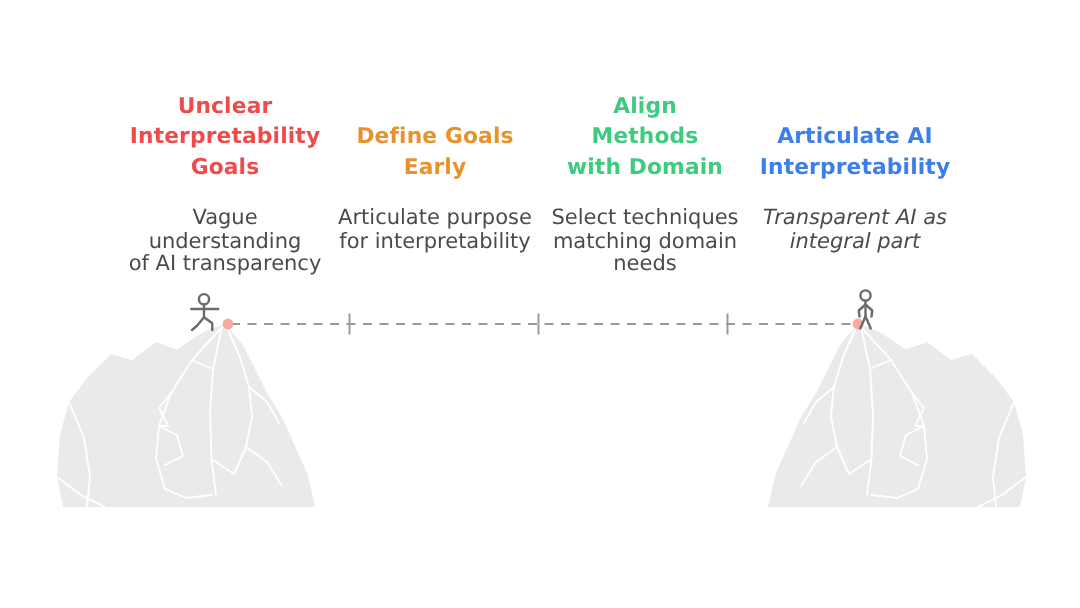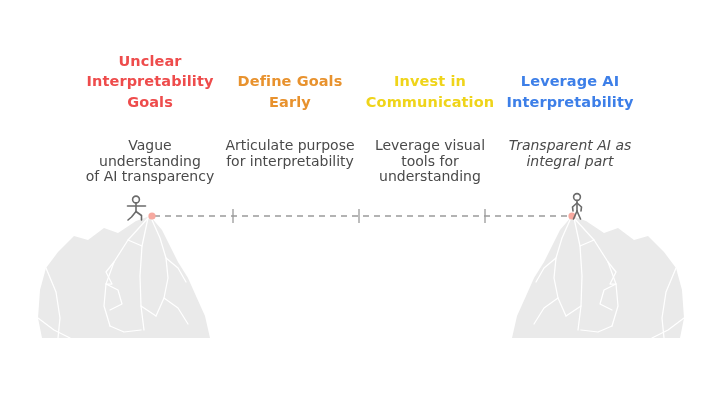--- a/index.html
+++ b/index.html
@@ -33,21 +33,21 @@
     display: flex;
     flex-direction: column;
     align-items: center;
     position: relative;
     height: 200px;
   }
   .col-heading {
     position: absolute;
     left: 0;
     width: 140px;
-    bottom: 88px;           
+    bottom: 78px;           
     text-align: center;
     font-family: "DejaVu Sans", sans-serif;
     font-weight: bold;
     font-size: 14.5px;
     line-height: 20.5px;
     letter-spacing: 0.1px;
   }
   .col-desc {
     position: absolute;
     left: 0;
@@ -84,31 +84,32 @@
 of AI transparency</div>
   </div>
 
   <div class="column">
     <div class="col-heading" style="white-space: pre-line; color: rgb(232, 146, 46);">Define Goals
 Early</div>
     <div class="col-desc" style="white-space: pre-line; color: rgb(74, 74, 74);">Articulate purpose
 for interpretability</div>
   </div>
 
+
   <div class="column">
-    <div class="col-heading" style="white-space: pre-line; color: rgb(239, 212, 26);">Invest in
-Communication</div>
-    <div class="col-desc" style="white-space: pre-line; color: rgb(74, 74, 74);">Leverage visual
-tools for
-understanding</div>
+    <div class="col-heading" style="white-space: pre-line; color: rgb(63, 203, 127);">Align
+Methods
+with Domain</div>
+    <div class="col-desc" style="white-space: pre-line; color: rgb(74, 74, 74);">Select techniques
+matching domain
+needs</div>
   </div>
 
-
   <div class="column">
-    <div class="col-heading" style="white-space: pre-line; color: rgb(61, 127, 232);">Leverage AI
+    <div class="col-heading" style="white-space: pre-line; color: rgb(61, 127, 232);">Articulate AI
 Interpretability</div>
     <div class="col-desc" style="white-space: pre-line; color: rgb(74, 74, 74); font-style: italic;">Transparent AI as
 integral part</div>
   </div>
 
 </div>
 
 <svg id="scenery" viewBox="0 0 720 405" width="720" height="405">
 
   <g>

